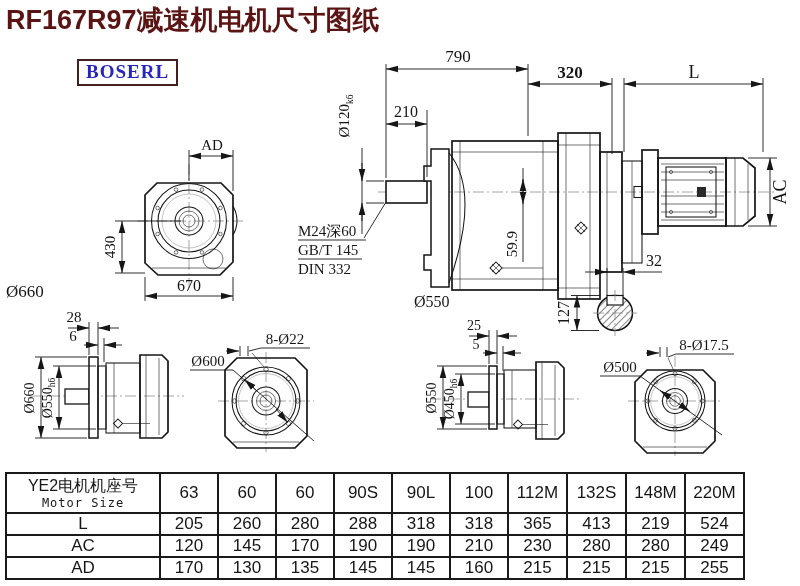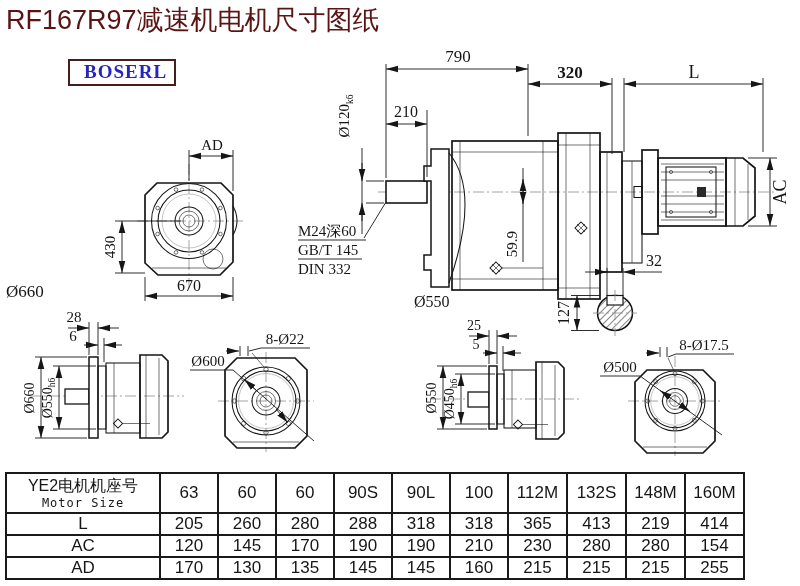--- a/index.html
+++ b/index.html
@@ -1,21 +1,21 @@
 <!DOCTYPE html>
 <html><head>
 <meta charset="utf-8">
 <style>
   html,body{margin:0;padding:0;background:#ffffff;}
   body{width:800px;height:586px;position:relative;overflow:hidden;
        font-family:"Liberation Sans",sans-serif;color:#161616;}
   .abs{position:absolute;}
-  #title{left:6px;top:2px;font-size:27px;font-weight:normal;color:#5a1414;
+  #title{left:6px;top:2px;font-size:27px;font-weight:bold;color:#5a1414;
          letter-spacing:0px;white-space:nowrap;}
-  #logo{left:68px;top:59px;border:2px solid #43201c;padding:0px 7px 1px 14px;
+  #logo{left:77px;top:59px;border:2px solid #43201c;padding:0px 7px 1px 7px;
         color:#2626bd;font-family:"Liberation Serif",serif;font-weight:bold;
         font-size:19px;letter-spacing:1px;background:#fff;}
   svg{position:absolute;left:0;top:0;}
   svg text{font-family:"Liberation Serif",serif;fill:#161616;}
   .o{fill:none;stroke:#161616;stroke-width:1.7;}
   .m{fill:none;stroke:#161616;stroke-width:1.05;}
   .t{fill:none;stroke:#161616;stroke-width:0.6;}
   .d{fill:none;stroke:#161616;stroke-width:0.9;}
   .w{fill:#ffffff;stroke:#161616;}
   .cl{fill:none;stroke:#8d8d8d;stroke-width:0.8;stroke-dasharray:11 3 2 3;}
@@ -388,47 +388,47 @@
       </th>
       <th class="num">63</th>
       <th class="num">60</th>
       <th class="num">60</th>
       <th class="num">90S</th>
       <th class="num">90L</th>
       <th class="num">100</th>
       <th class="num">112M</th>
       <th class="num">132S</th>
       <th class="num">148M</th>
-      <th class="num">160M</th>
+      <th class="num">220M</th>
     </tr>
     <tr class="data">
       <th class="num">L</th>
       <td class="num">205</td>
       <td class="num">260</td>
       <td class="num">280</td>
       <td class="num">288</td>
       <td class="num">318</td>
       <td class="num">318</td>
       <td class="num">365</td>
       <td class="num">413</td>
       <td class="num">219</td>
-      <td class="num">414</td>
+      <td class="num">524</td>
     </tr>
     <tr class="data">
       <th class="num">AC</th>
       <td class="num">120</td>
       <td class="num">145</td>
       <td class="num">170</td>
       <td class="num">190</td>
       <td class="num">190</td>
       <td class="num">210</td>
       <td class="num">230</td>
       <td class="num">280</td>
       <td class="num">280</td>
-      <td class="num">154</td>
+      <td class="num">249</td>
     </tr>
     <tr class="data">
       <th class="num">AD</th>
       <td class="num">170</td>
       <td class="num">130</td>
       <td class="num">135</td>
       <td class="num">145</td>
       <td class="num">145</td>
       <td class="num">160</td>
       <td class="num">215</td>

